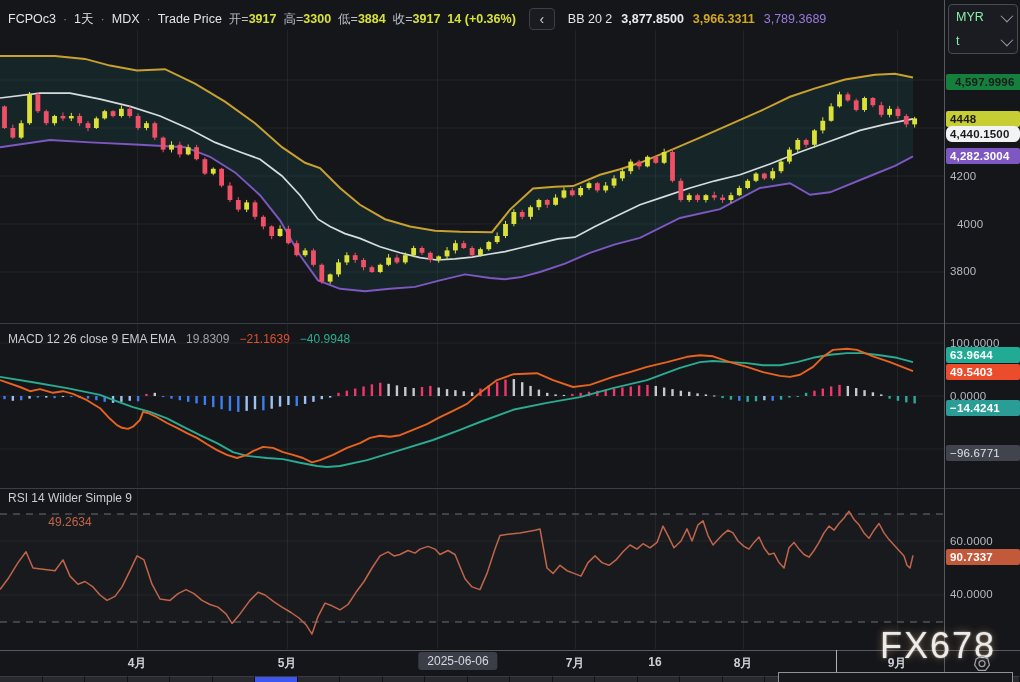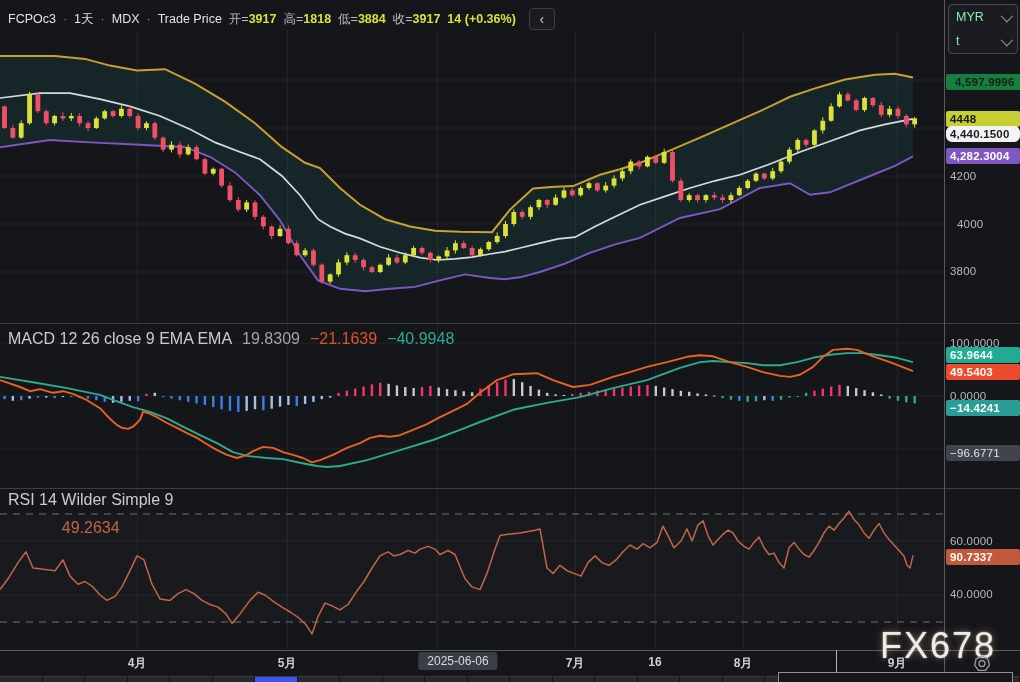--- a/index.html
+++ b/index.html
@@ -13,21 +13,21 @@
   .legend .lbl{color:#b9bdc6;}
   .legend .yv{color:#d8e13a;font-weight:bold;}
   .backbtn{display:inline-flex;align-items:center;justify-content:center;width:24px;height:20px;
            border:1px solid #3b3f48;border-radius:4px;color:#cfd2d8;font-size:14px;line-height:1;
            margin:0 6px;cursor:pointer;background:#1a1b20;}
   .bbgroup{display:flex;gap:9px;align-items:center;}
   .bb-basis{color:#e8eaee;font-weight:bold;}
   .bb-upper{color:#d2a71f;font-weight:bold;}
   .bb-lower{color:#9b79e2;}
   .pane-legend{position:absolute;left:8px;height:16px;display:flex;gap:10px;align-items:center;
-               font-size:16px;white-space:nowrap;z-index:5;}
+               font-size:12px;white-space:nowrap;z-index:5;}
   .pl-label{color:#c9ccd3;}
   .macd-v1{color:#9fa3ab;}
   .macd-v2{color:#e0502e;}
   .macd-v3{color:#2aab92;}
   .rsi-v{color:#c1654a;}
   #price-axis{position:absolute;left:945px;top:0;width:75px;height:650px;z-index:4;cursor:ns-resize;}
   .axis-label{position:absolute;left:1px;width:70px;height:16px;line-height:16px;font-size:11.5px;
               padding-left:4px;border-radius:2px;letter-spacing:0.2px;}
   #time-axis{position:absolute;left:0;top:651px;width:1020px;height:25px;z-index:4;cursor:ew-resize;}
   .time-label{position:absolute;top:4px;transform:translateX(-50%);font-size:12px;font-weight:bold;
@@ -436,25 +436,31 @@
 
   <div class="legend">
     <span class="w">FCPOc3</span>
     <span class="dim">·</span>
     <span class="w">1天</span>
     <span class="dim">·</span>
     <span class="w">MDX</span>
     <span class="dim">·</span>
     <span class="w">Trade Price</span>
     <span><span class="lbl">开=</span><span class="yv">3917</span></span>
-    <span><span class="lbl">高=</span><span class="yv">1818</span></span>
+    <span><span class="lbl">高=</span><span class="yv">3300</span></span>
     <span><span class="lbl">低=</span><span class="yv">3884</span></span>
     <span><span class="lbl">收=</span><span class="yv">3917</span></span>
     <span class="yv">14 (+0.36%)</span>
     <span class="backbtn">‹</span>
+    <span class="bbgroup">
+      <span class="w">BB 20 2</span>
+      <span class="bb-basis">3,877.8500</span>
+      <span class="bb-upper">3,966.3311</span>
+      <span class="bb-lower">3,789.3689</span>
+    </span>
   </div>
 
   <div class="pane-legend" style="top:331px;">
     <span class="pl-label">MACD 12 26 close 9 EMA EMA</span>
     <span class="macd-v1">19.8309</span>
     <span class="macd-v2">−21.1639</span>
     <span class="macd-v3">−40.9948</span>
   </div>
 
   <div class="pane-legend" style="top:491px;flex-direction:column;">

